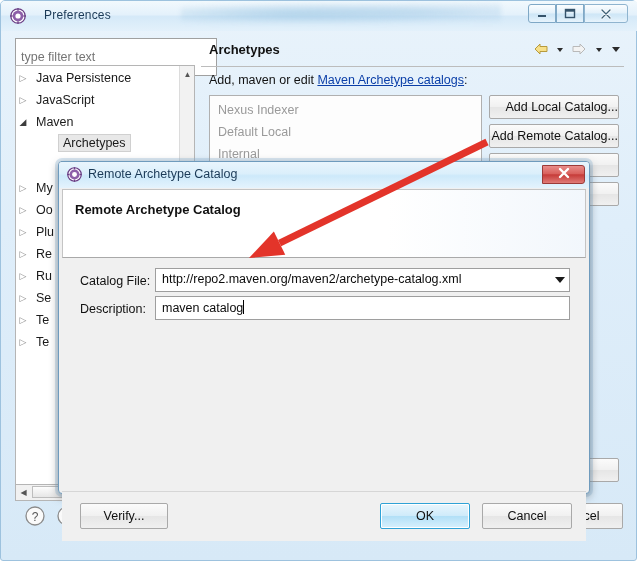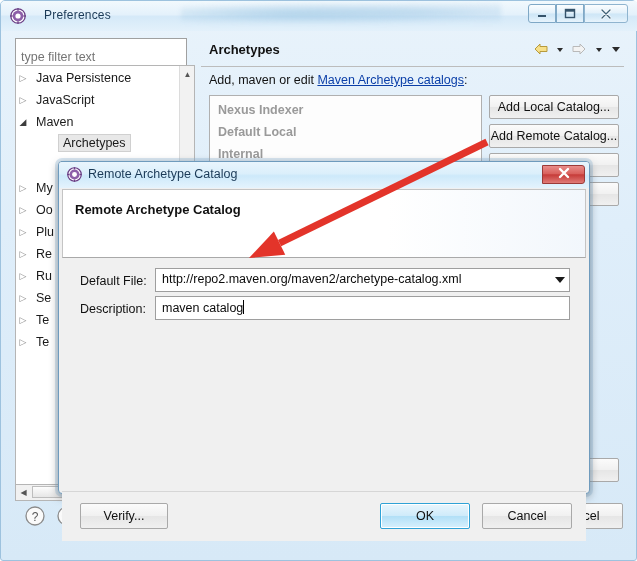--- a/index.html
+++ b/index.html
@@ -84,21 +84,21 @@
   #prefs-body {
     position: absolute;
     left: 8px; top: 31px;
     width: 621px; height: 460px;
   }
 
   
   #filter-box {
     position: absolute;
     left: 6px; top: 6px;
-    width: 172px; height: 22px;
+    width: 202px; height: 22px;
     box-sizing: border-box;
     background: #fff;
     border: 1px solid #a0a0a0;
     padding: 18px 5px;
     font-size: 12.5px;
     color: #4d7c0f;
     font-family: "Liberation Sans", sans-serif;
   }
 
   
@@ -222,34 +222,33 @@
     box-sizing: border-box;
     padding: 3px 0 0 0;
     overflow: hidden;
   }
   .catalog-row {
     height: 22px;
     line-height: 22px;
     padding-left: 8px;
     font-size: 12.5px;
     color: #9a9a9a;
-    font-weight: bold;
   }
   .side-btn {
     position: absolute;
     left: 288px;
     width: 130px; height: 24px;
     box-sizing: border-box;
     background: linear-gradient(to bottom, #fbfbfb 0%, #f1f1f1 48%, #e6e6e6 52%, #f0f0f0 100%);
     border: 1px solid #a9a9a9;
     border-radius: 2px;
     font-size: 12.5px;
     font-family: "Liberation Sans", sans-serif;
     color: #101010;
-    text-align: center;
+    text-align: right;
     line-height: 22px;
     white-space: nowrap;
   }
   #btn-add-local  { top: 57px; }
   #btn-add-remote { top: 86px; }
   #btn-ghost-1    { top: 115px; }
   #btn-ghost-2    { top: 144px; }
   #btn-ghost-3    { top: 420px; }
 
   
@@ -619,21 +618,21 @@
         </svg>
       </span>
     </div>
   </div>
 
   <div id="rac-header">
     <div id="rac-header-title">Remote Archetype Catalog</div>
   </div>
 
   <div id="rac-form">
-    <div class="form-label" id="lbl-catalog-file">Default File:</div>
+    <div class="form-label" id="lbl-catalog-file">Catalog File:</div>
     <div id="input-catalog-file">
       <span class="val">http://repo2.maven.org/maven2/archetype-catalog.xml</span>
       <span id="catalog-file-arrow"></span>
     </div>
 
     <div class="form-label" id="lbl-description">Description:</div>
     <div id="input-description">
       <span class="val"><span>maven catalog</span><span class="caret"></span></span>
     </div>
   </div>

